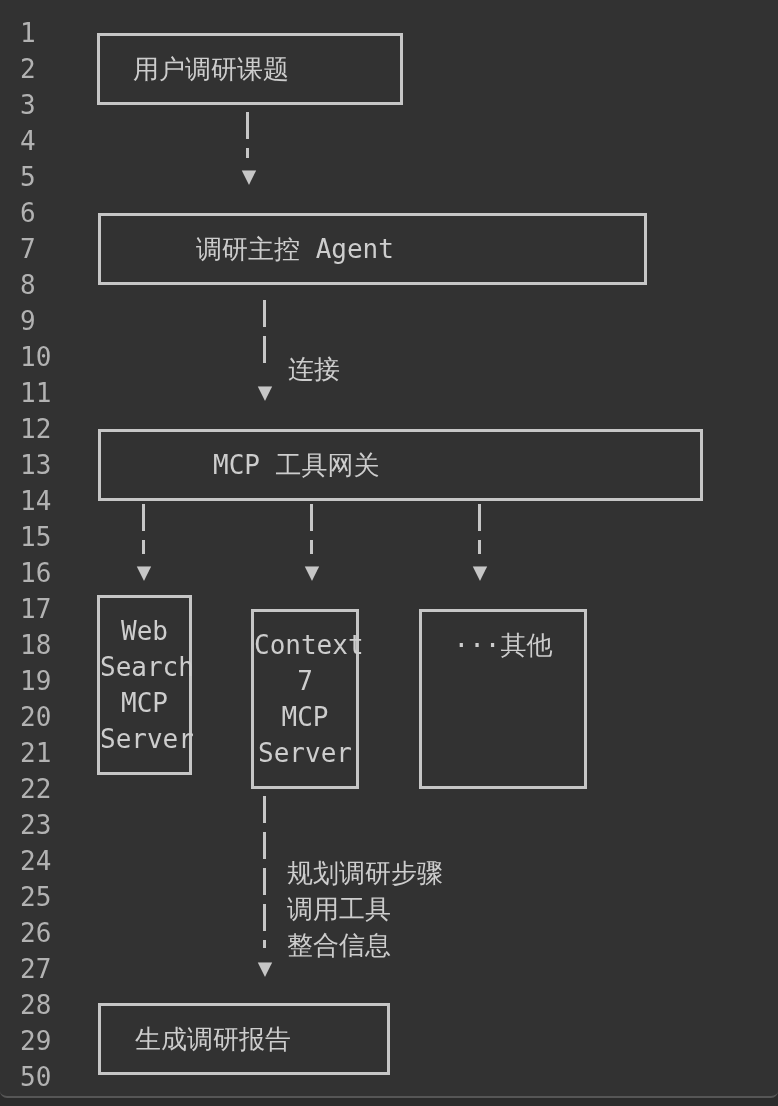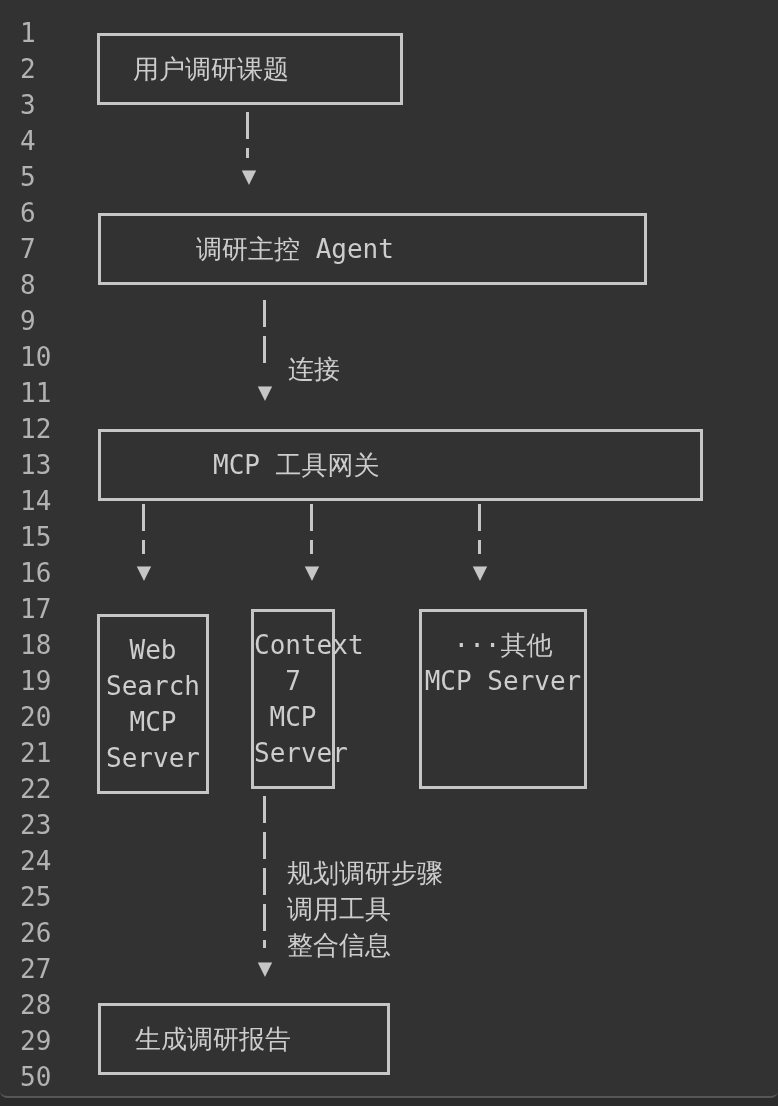--- a/index.html
+++ b/index.html
@@ -114,37 +114,36 @@
       <span class="boxlabel" style="left:112px;top:15px">MCP 工具网关</span>
     </div>
 
     <div class="vline" style="left:67px;top:504px;height:50px"></div>
     <div class="vline" style="left:235px;top:504px;height:50px"></div>
     <div class="vline" style="left:403px;top:504px;height:50px"></div>
     <div class="arrow" style="left:54px;top:555px">▼</div>
     <div class="arrow" style="left:222px;top:555px">▼</div>
     <div class="arrow" style="left:390px;top:555px">▼</div>
 
-    <div class="box" style="left:22px;top:614px;width:112px;height:180px">
+    <div class="box" style="left:22px;top:595px;width:95px;height:180px">
       <span class="boxlabel center" style="top:15px">Web</span>
       <span class="boxlabel center" style="top:51px">Search</span>
       <span class="boxlabel center" style="top:87px">MCP</span>
       <span class="boxlabel center" style="top:123px">Server</span>
     </div>
 
-    <div class="box" style="left:176px;top:609px;width:84px;height:180px">
+    <div class="box" style="left:176px;top:609px;width:108px;height:180px">
       <span class="boxlabel center" style="top:15px">Context</span>
       <span class="boxlabel center" style="top:51px">7</span>
       <span class="boxlabel center" style="top:87px">MCP</span>
       <span class="boxlabel center" style="top:123px">Server</span>
     </div>
 
     <div class="box" style="left:344px;top:609px;width:168px;height:180px">
       <span class="boxlabel center" style="top:15px">···其他</span>
-      <span class="boxlabel center" style="top:51px">MCP Server</span>
     </div>
 
     <div class="vline" style="left:188px;top:796px;height:152px"></div>
     <span class="edgelabel" style="left:212px;top:843px">规划调研步骤</span>
     <span class="edgelabel" style="left:212px;top:879px">调用工具</span>
     <span class="edgelabel" style="left:212px;top:915px">整合信息</span>
     <div class="arrow" style="left:175px;top:951px">▼</div>
 
     <div class="box" style="left:23px;top:1003px;width:292px;height:72px">
       <span class="boxlabel" style="left:34px;top:15px">生成调研报告</span>

